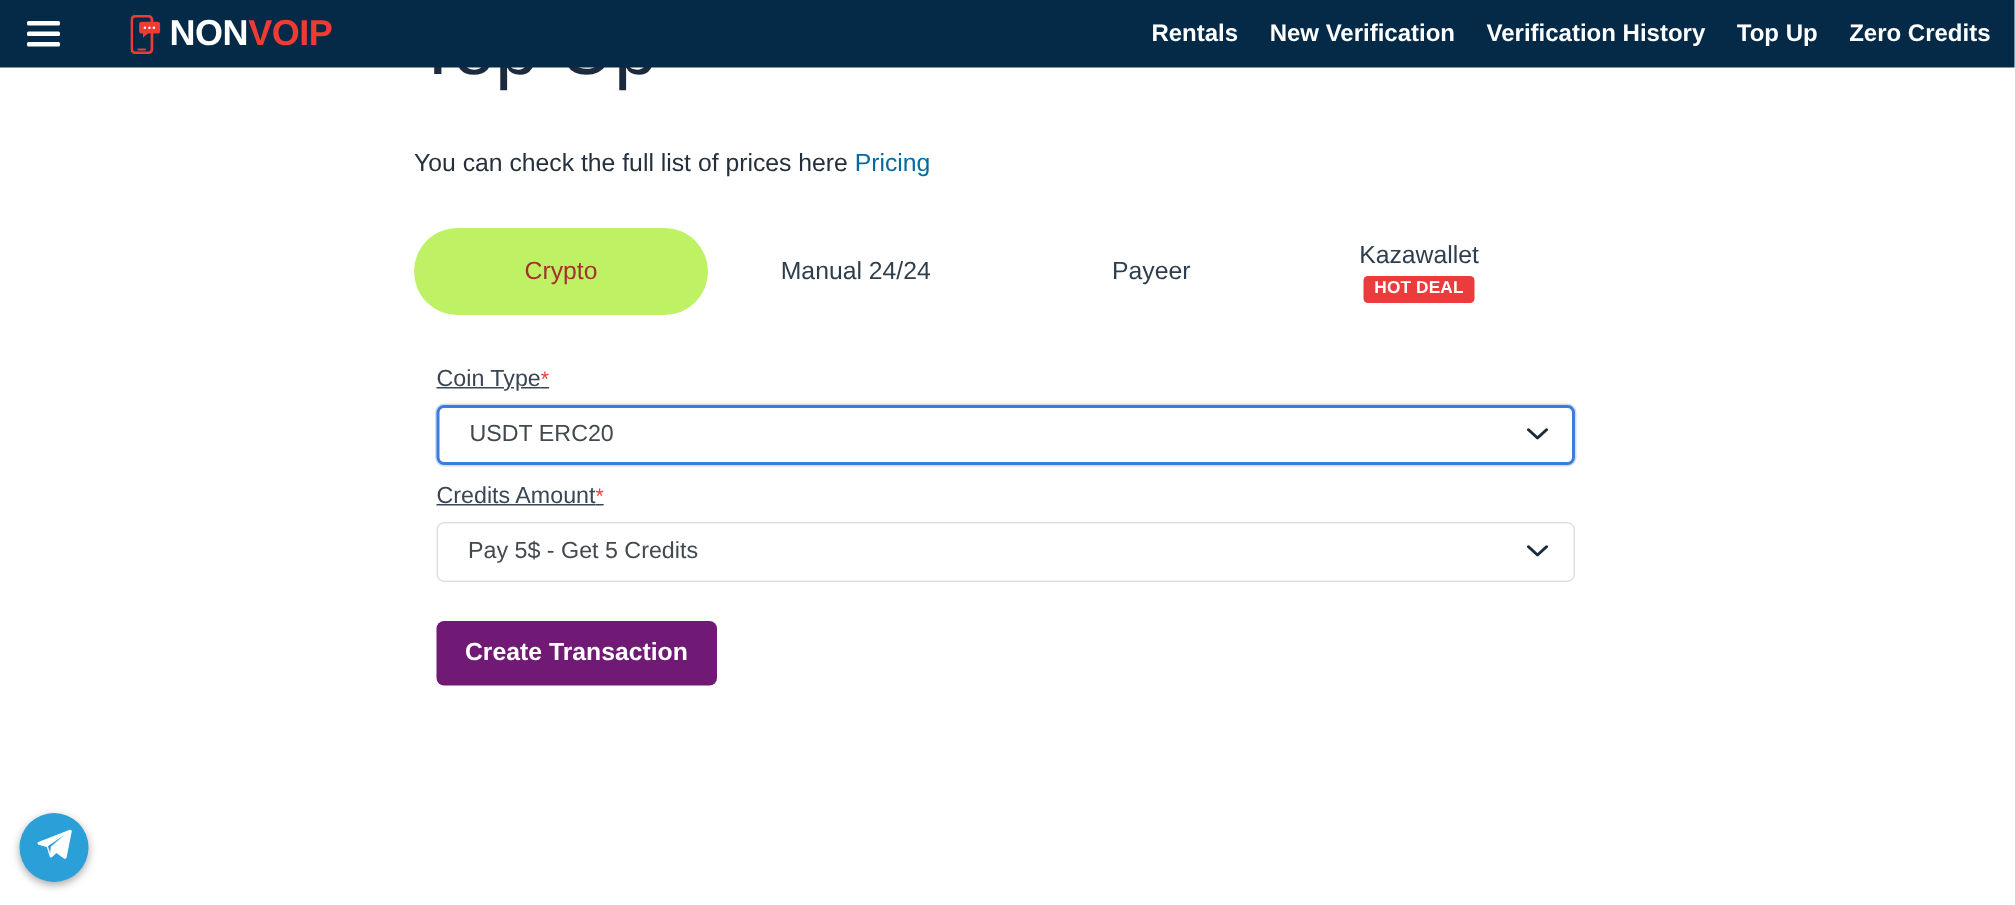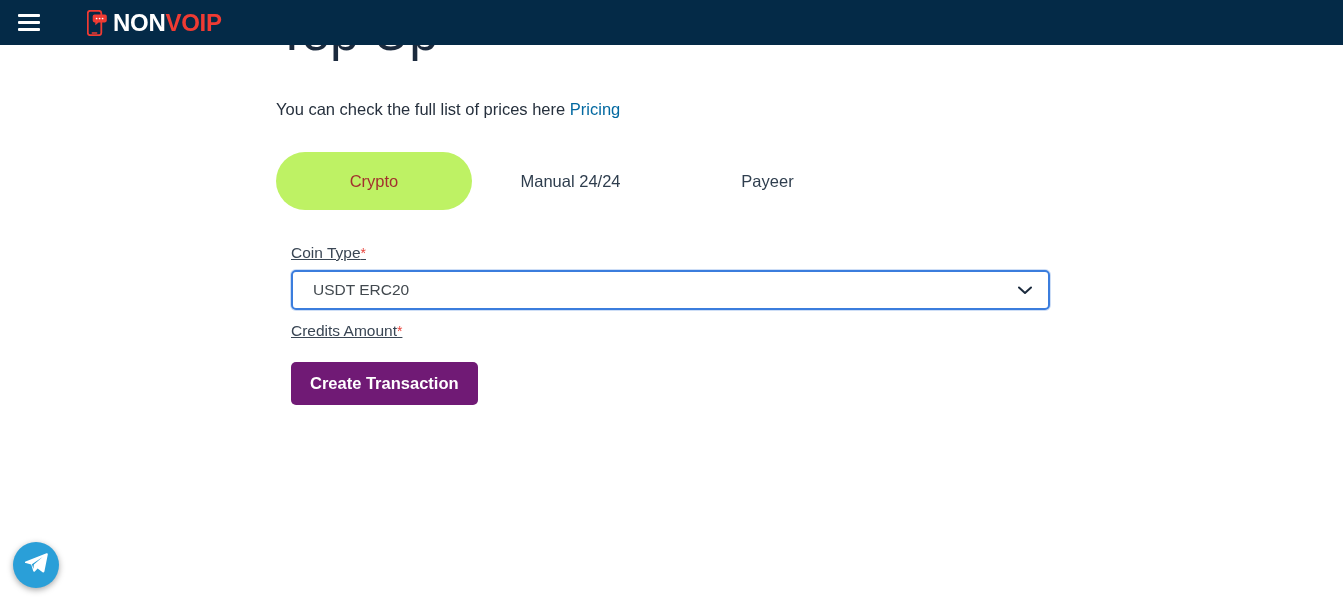--- a/index.html
+++ b/index.html
@@ -239,20 +239,24 @@
 
   <div class="tabs">
     <div class="tab tab-crypto">
       <span>Crypto</span>
     </div>
     <div class="tab tab-manual">
       <span>Manual 24/24</span>
     </div>
     <div class="tab tab-payeer">
       <span>Payeer</span>
+    </div>
+    <div class="tab tab-kaza">
+      <span>Kazawallet</span>
+      <span class="hot-deal">HOT DEAL</span>
     </div>
   </div>
 
   <div class="form-area">
 
     <label class="field-label">
       <span>Coin Type</span><span class="req">*</span>
     </label>
     <div class="select-wrap">
       <div class="select-box focused">
@@ -261,20 +265,30 @@
       <span class="chev">
         <svg width="14" height="9" viewBox="0 0 14 9">
             <path d="M1 1.5 L7 7 L13 1.5" stroke="#1b2a3d" stroke-width="2" fill="none" stroke-linecap="round" stroke-linejoin="round"></path>
           </svg>
       </span>
     </div>
 
     <label class="field-label">
       <span>Credits Amount</span><span class="req">*</span>
     </label>
+    <div class="select-wrap">
+      <div class="select-box">
+        <span>Pay 5$ - Get 5 Credits</span>
+      </div>
+      <span class="chev">
+        <svg width="14" height="9" viewBox="0 0 14 9">
+            <path d="M1 1.5 L7 7 L13 1.5" stroke="#1b2a3d" stroke-width="2" fill="none" stroke-linecap="round" stroke-linejoin="round"></path>
+          </svg>
+      </span>
+    </div>
 
     <button class="btn-create">Create Transaction</button>
   </div>
 
   <div class="fab">
     <span>
       <svg width="24" height="22" viewBox="0 0 24 22">
         <path d="M22.5 1.2 L1.6 9.4 C0.7 9.7 0.8 10.9 1.7 11.1 L7.2 12.6 L9.2 19.1 C9.4 19.8 10.3 19.9 10.8 19.4 L13.6 16.6 L18.6 20.3 C19.3 20.8 20.2 20.4 20.4 19.6 L23.8 2.5 C24 1.6 23.3 0.9 22.5 1.2 Z M18.6 4.9 L9.9 12.5 L9.4 16.8 L7.9 12.2 Z" fill="#ffffff"></path>
       </svg>
     </span>
@@ -296,13 +310,20 @@
         <path d="M7.5 4.5 H18 a1.8 1.8 0 0 1 1.8 1.8 v4.3 a1.8 1.8 0 0 1 -1.8 1.8 H11.6 l-3.3 2.8 v-2.8 H7.5 a1.8 1.8 0 0 1 -1.8 -1.8 V6.3 A1.8 1.8 0 0 1 7.5 4.5 Z" fill="#ef3b33"></path>
         <circle cx="9.6" cy="8.5" r="0.85" fill="#ffffff"></circle>
         <circle cx="12.6" cy="8.5" r="0.85" fill="#ffffff"></circle>
         <circle cx="15.6" cy="8.5" r="0.85" fill="#ffffff"></circle>
       </svg>
     </span>
     <span class="brand-text">
       <span class="non">NON</span><span class="voip">VOIP</span>
     </span>
   </div>
+  <nav class="nav">
+    <a href="#">Rentals</a>
+    <a href="#">New Verification</a>
+    <a href="#">Verification History</a>
+    <a href="#">Top Up</a>
+    <a href="#">Zero Credits</a>
+  </nav>
 </div>
 
 </body></html>

